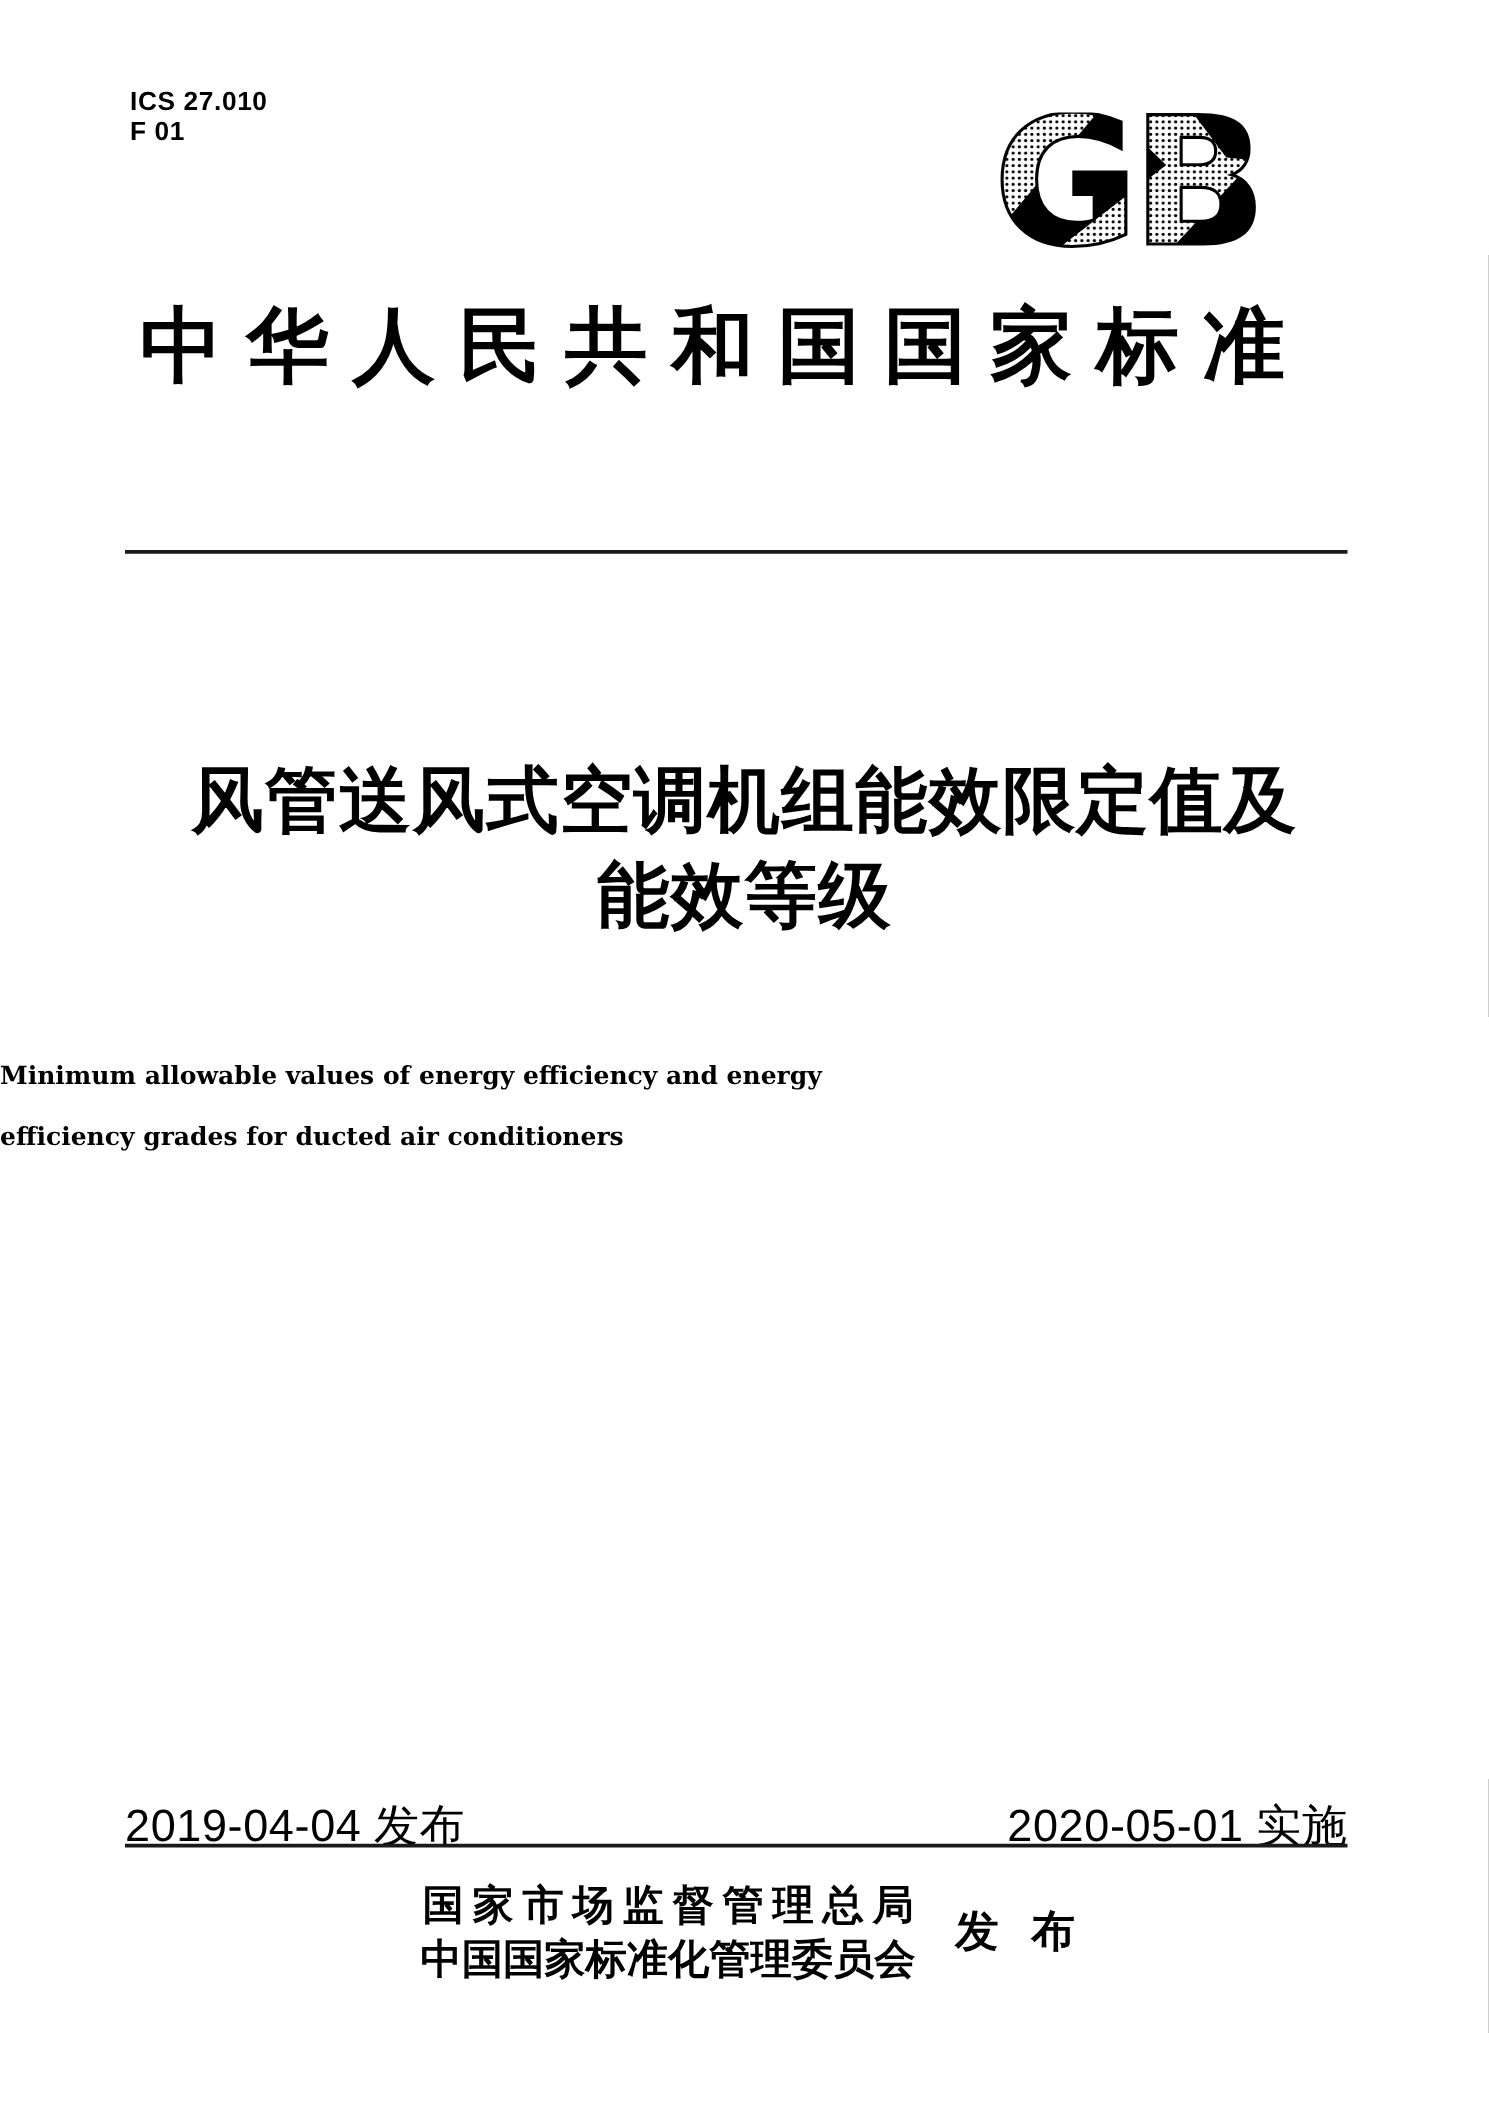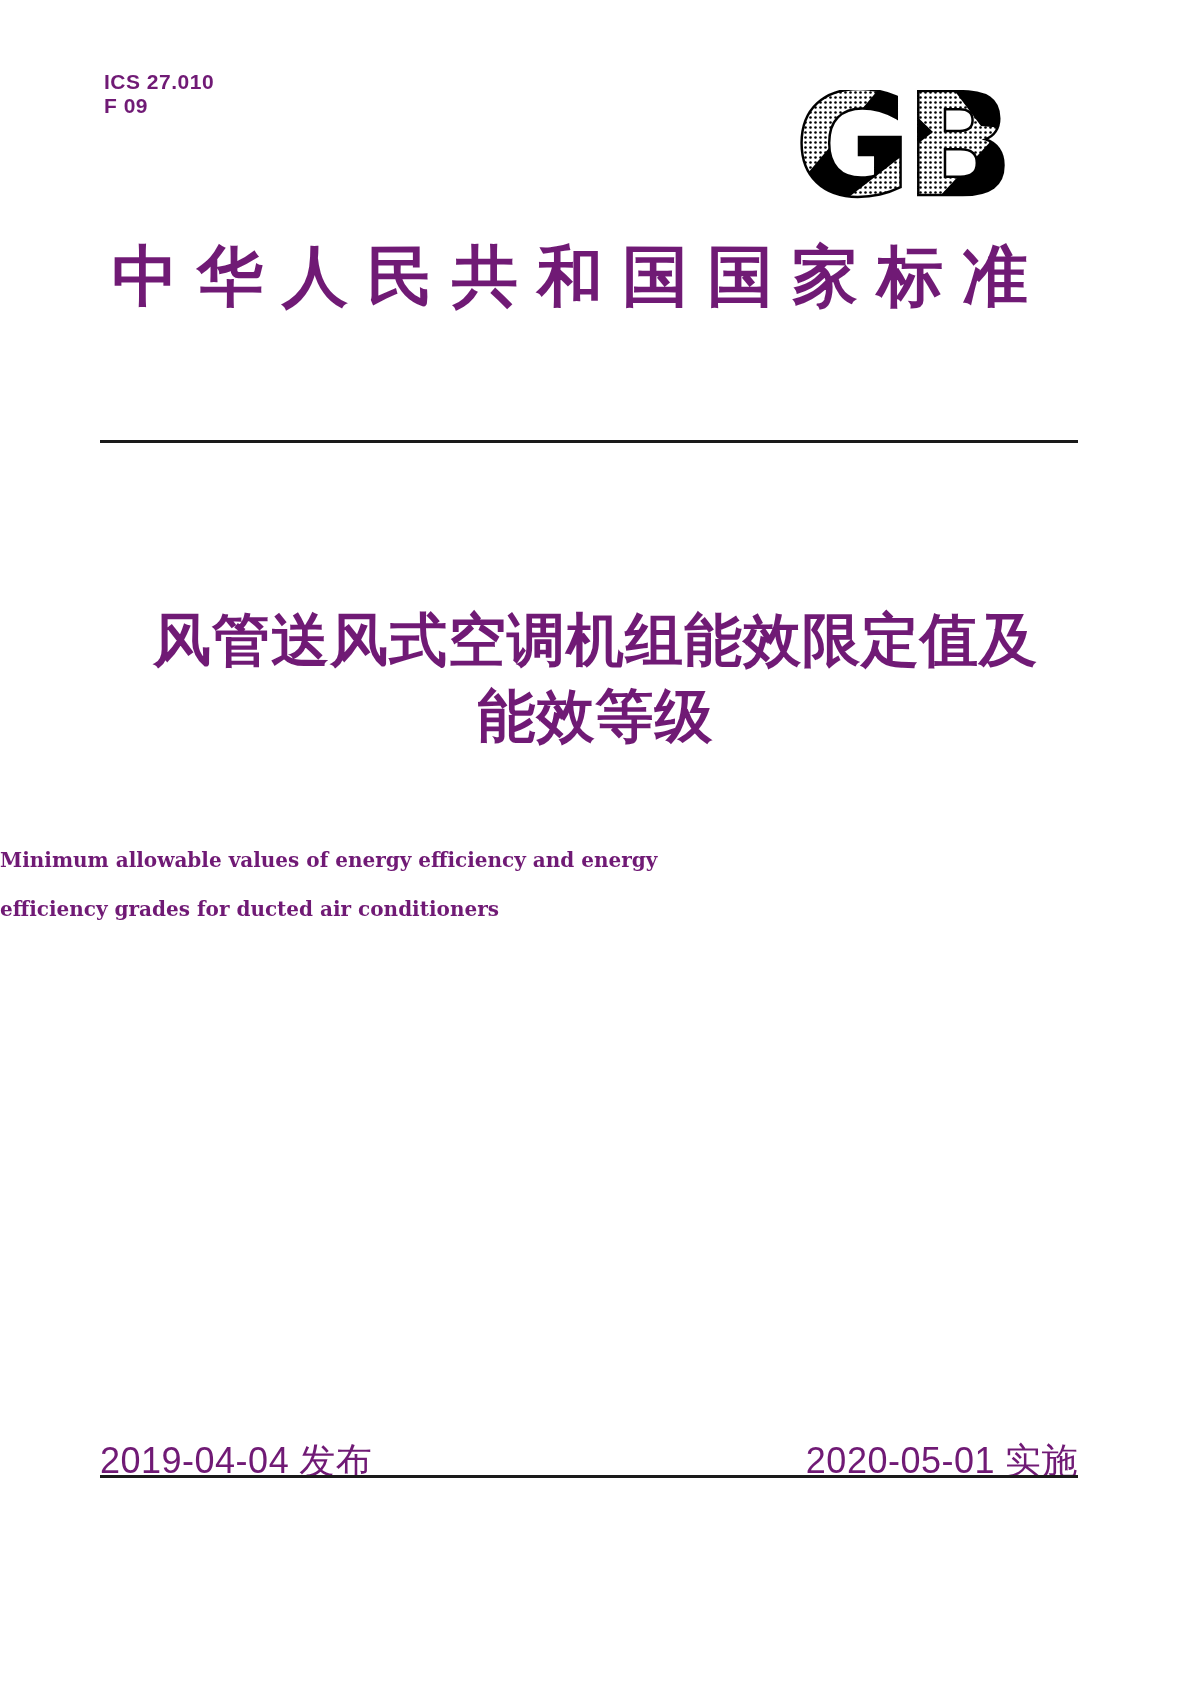--- a/index.html
+++ b/index.html
@@ -4,21 +4,21 @@
 <style>
   * { margin: 0; padding: 0; box-sizing: border-box; }
   html, body { background: #888; }
   .page {
     position: relative;
     width: 1191px;
     height: 1684px;
     background: #ffffff;
     margin: 0 auto;
     overflow: hidden;
-    color: #701a75;
+    color: #000000;
     font-family: "Liberation Sans", sans-serif;
     text-decoration: underline;
   }
   .ics-block {
     position: absolute;
     left: 104px;
     top: 70px;
     font-family: "Liberation Sans", sans-serif;
     font-size: 21px;
     font-weight: 700;
@@ -137,21 +137,21 @@
     word-spacing: 14px;
   }
 </style>
 </head>
 <body>
 
 <div class="page">
 
   <div class="ics-block">
     <div>ICS 27.010</div>
-    <div>F 09</div>
+    <div>F 01</div>
   </div>
 
   <svg class="gb-logo" viewBox="0 0 235 118" xmlns="http://www.w3.org/2000/svg">
     <defs>
       <pattern id="halftone" width="5" height="5" patternUnits="userSpaceOnUse">
         <rect width="5" height="5" fill="#ffffff"></rect>
         <circle cx="2.5" cy="2.5" r="1.3" fill="#000000"></circle>
       </pattern>
       <clipPath id="gb-clip">
         <text x="118" y="105" text-anchor="middle" font-family="DejaVu Sans, Liberation Sans, sans-serif" font-weight="bold" font-size="142" letter-spacing="-6">GB</text>
@@ -185,14 +185,21 @@
     <div>
       <span>2019-04-04</span><span class="date-label">发布</span>
     </div>
     <div>
       <span>2020-05-01</span><span class="date-label">实施</span>
     </div>
   </div>
 
   <div class="rule rule-bottom"></div>
 
+  <div class="footer">
+    <div class="issuers">
+      <div class="issuer-1">国家市场监督管理总局</div>
+      <div class="issuer-2">中国国家标准化管理委员会</div>
+    </div>
+    <div class="publish-label">发 布</div>
+  </div>
 
 </div>
 
 </body></html>

